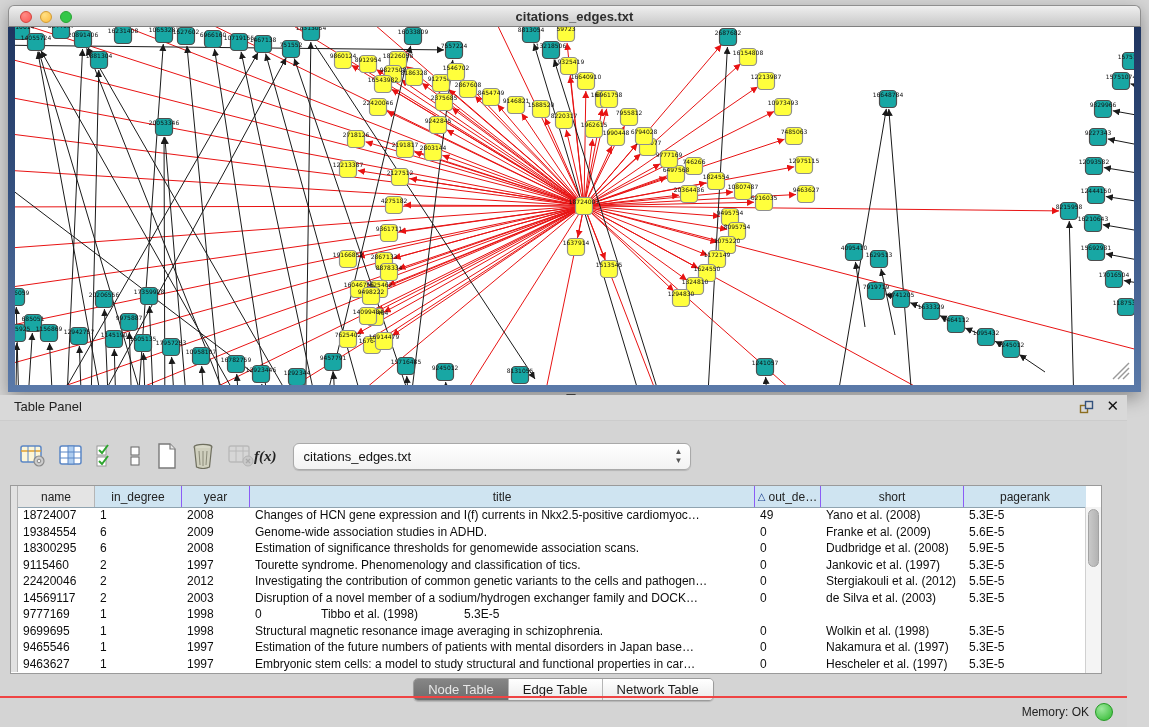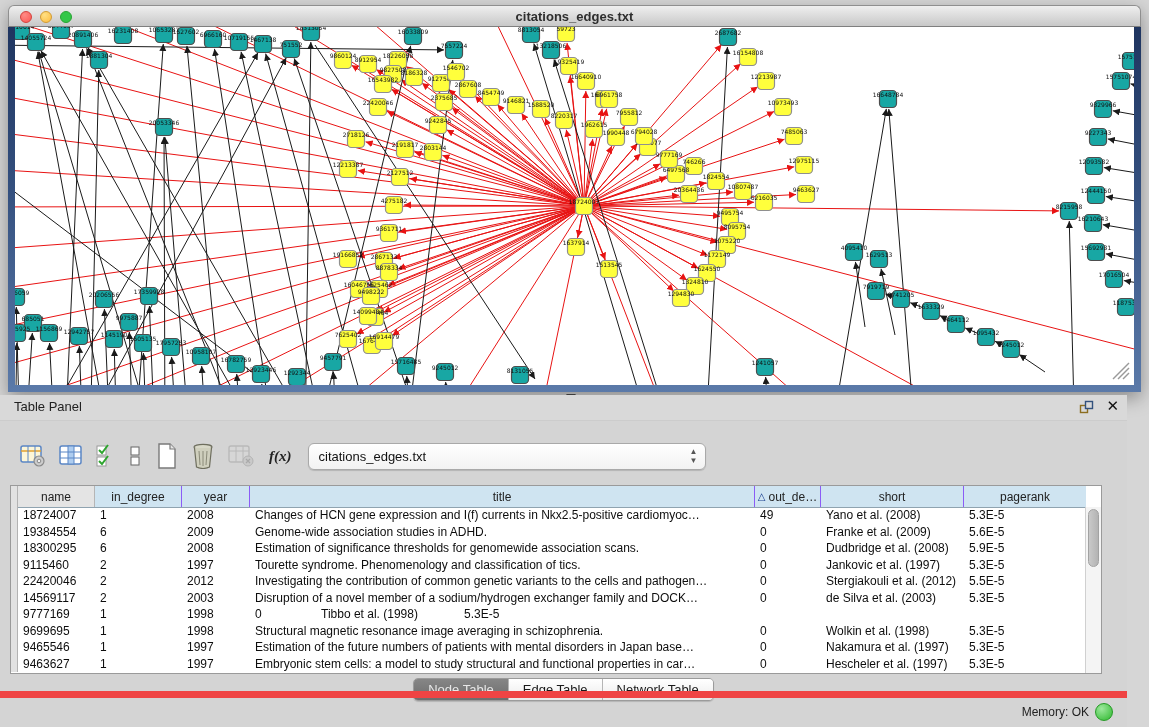--- a/index.html
+++ b/index.html
@@ -61,21 +61,21 @@
     background:linear-gradient(90deg,#c9c9c9,#b3b3b3);border:1px solid #a2a2a2;}
   
   .seg-wrap{position:absolute;left:0;right:0;top:283px;display:flex;justify-content:center;}
   .seg{display:flex;border:1px solid #9b9b9b;border-radius:5px;overflow:hidden;
     box-shadow:0 1px 1px rgba(0,0,0,.15);justify-content:space-between;}
   .seg .tab{padding:0 14px;height:21px;line-height:21px;font-size:13px;color:#1a1a1a;
     background:linear-gradient(#ffffff,#ebebeb);border-left:1px solid #b5b5b5;cursor:pointer;white-space:nowrap;}
   .seg .tab:first-child{border-left:none;}
   .seg .tab.sel{background:linear-gradient(#868686,#6d6d6d);color:#e8e8e8;}
   
-  .statusbar{position:absolute;left:0;right:0;bottom:0;height:29px;border-top:7px solid #ef4444;padding-left:12px;}
+  .statusbar{position:absolute;left:0;right:0;bottom:0;height:29px;border-top:2px solid #ef4444;padding-left:12px;}
   .mem{position:absolute;right:38px;top:7px;font-size:12px;color:#222;}
   .memdot{position:absolute;right:14px;top:5px;width:16px;height:16px;border-radius:50%;
     background:radial-gradient(circle at 35% 30%,#9ce89c,#2eb82e);border:1px solid #249a24;cursor:pointer;}
 </style>
 </head>
 <body>
 
 <div id="net-window">
   <div class="titlebar">
     <div class="traffic tl-red"></div>
@@ -836,21 +836,21 @@
     <span class="tbtn" style="margin-left:13px">
       <svg width="26" height="24" viewBox="0 0 26 24" opacity="0.45">
         <rect x="1" y="2" width="20" height="16" rx="2" fill="#d9d9d9" stroke="#9a9a9a" stroke-width="1.4"></rect>
         <line x1="1" y1="7" x2="21" y2="7" stroke="#9a9a9a"></line>
         <line x1="8" y1="2" x2="8" y2="18" stroke="#9a9a9a"></line>
         <line x1="15" y1="2" x2="15" y2="18" stroke="#9a9a9a"></line>
         <circle cx="20" cy="17" r="5" fill="#bdbdbd" stroke="#8a8a8a"></circle>
         <path d="M18 15 L22 19 M22 15 L18 19" stroke="#777" stroke-width="1.3"></path>
       </svg>
     </span>
-    <span class="tbtn fx" style="margin-left:15px">f(x)</span>
+    <span class="tbtn fx" style="">f(x)</span>
     <div class="tb-select">
       <span class="sel-text">citations_edges.txt</span>
       <span class="spin">
           <span>▲</span>
           <span>▼</span>
         </span>
     </div>
   </div>
 
   <div class="tbl">

